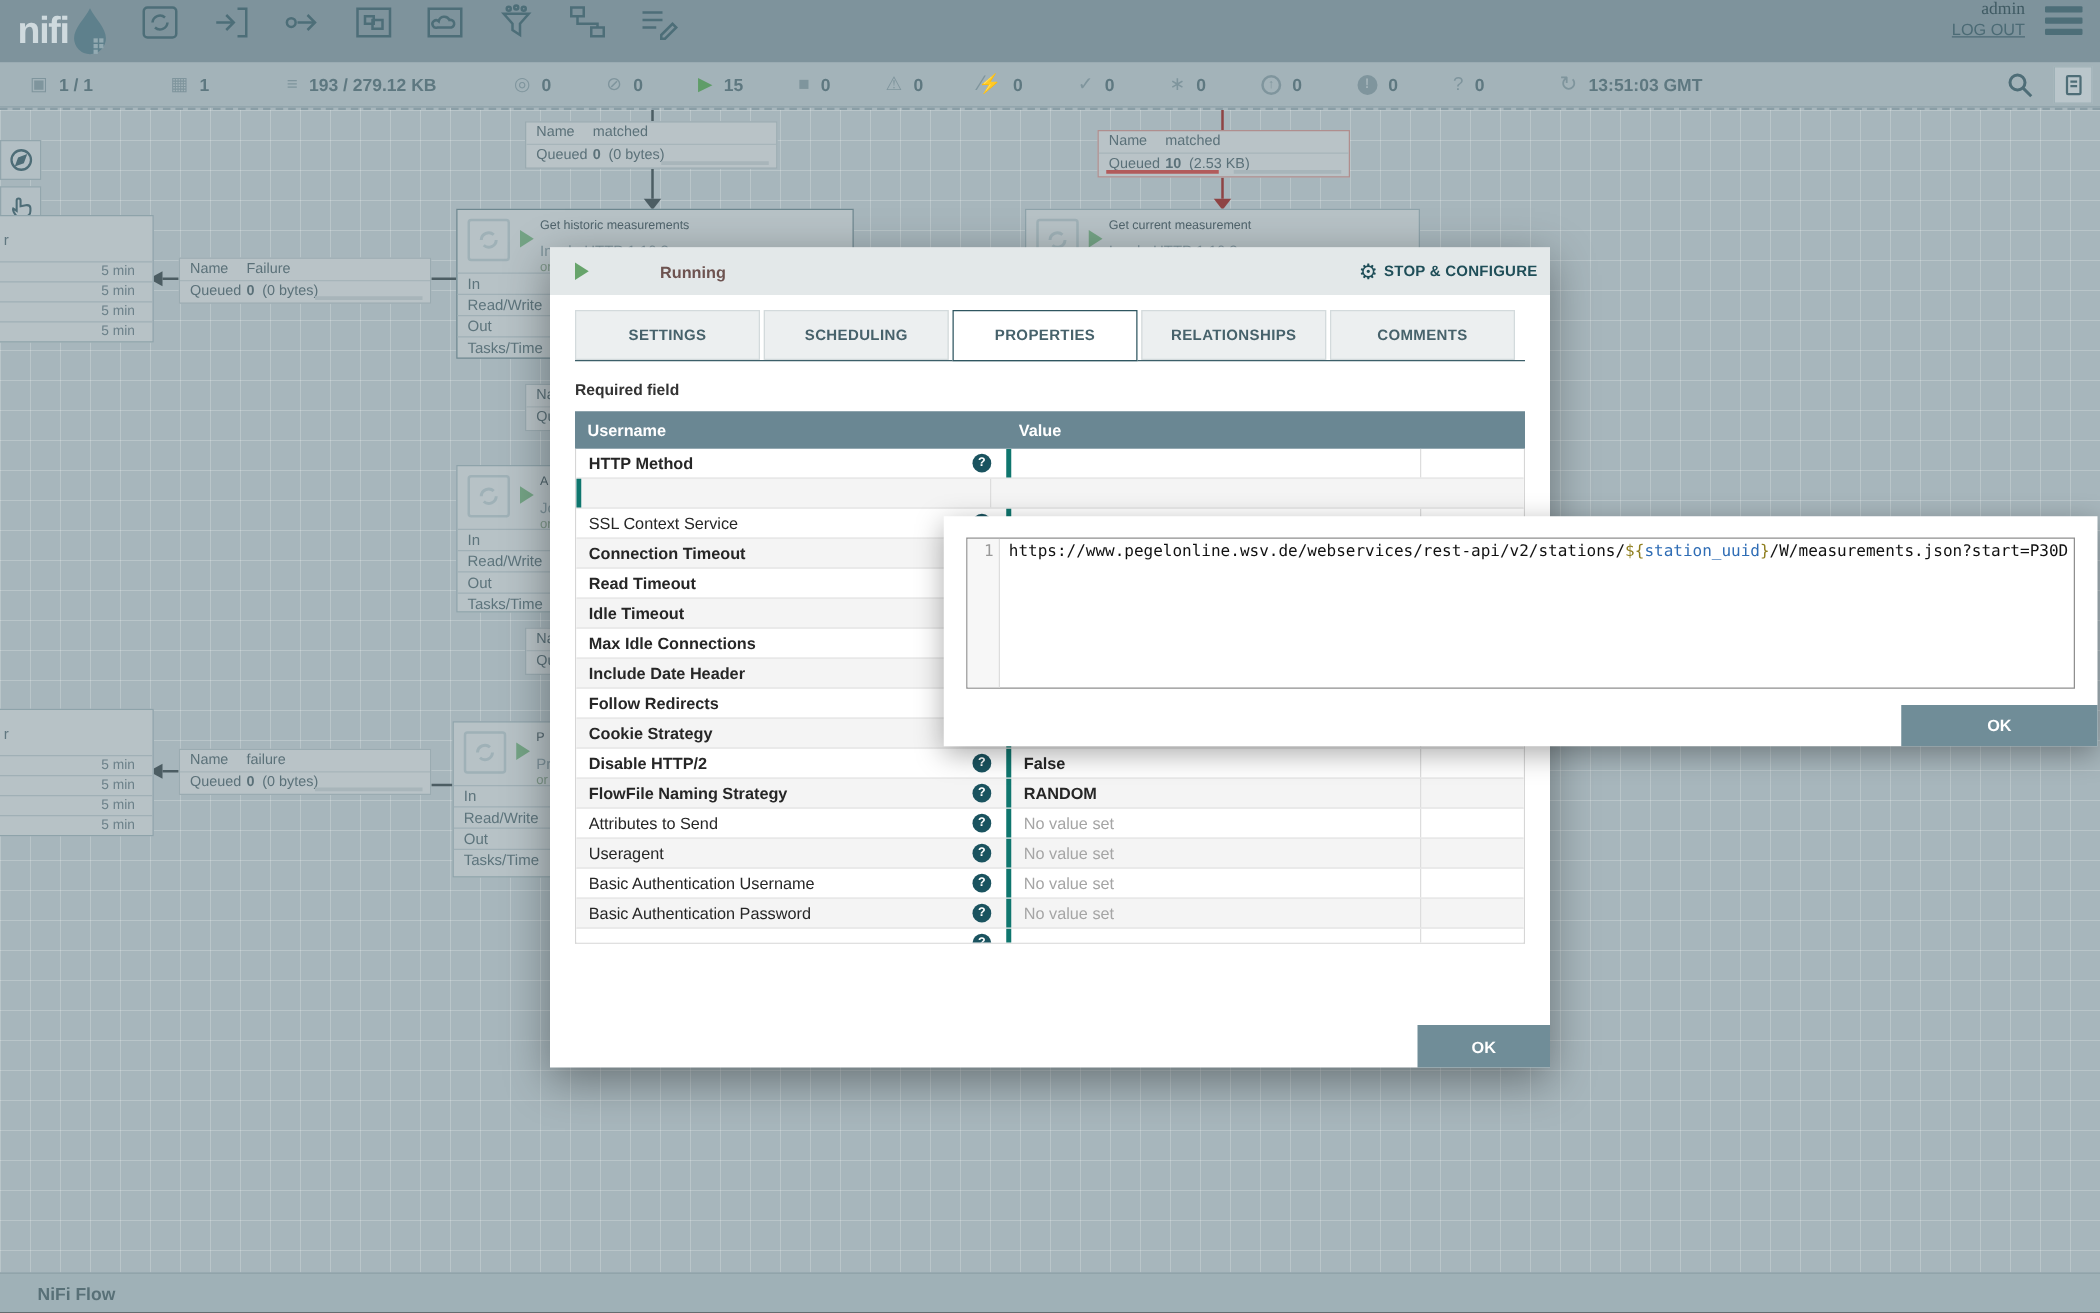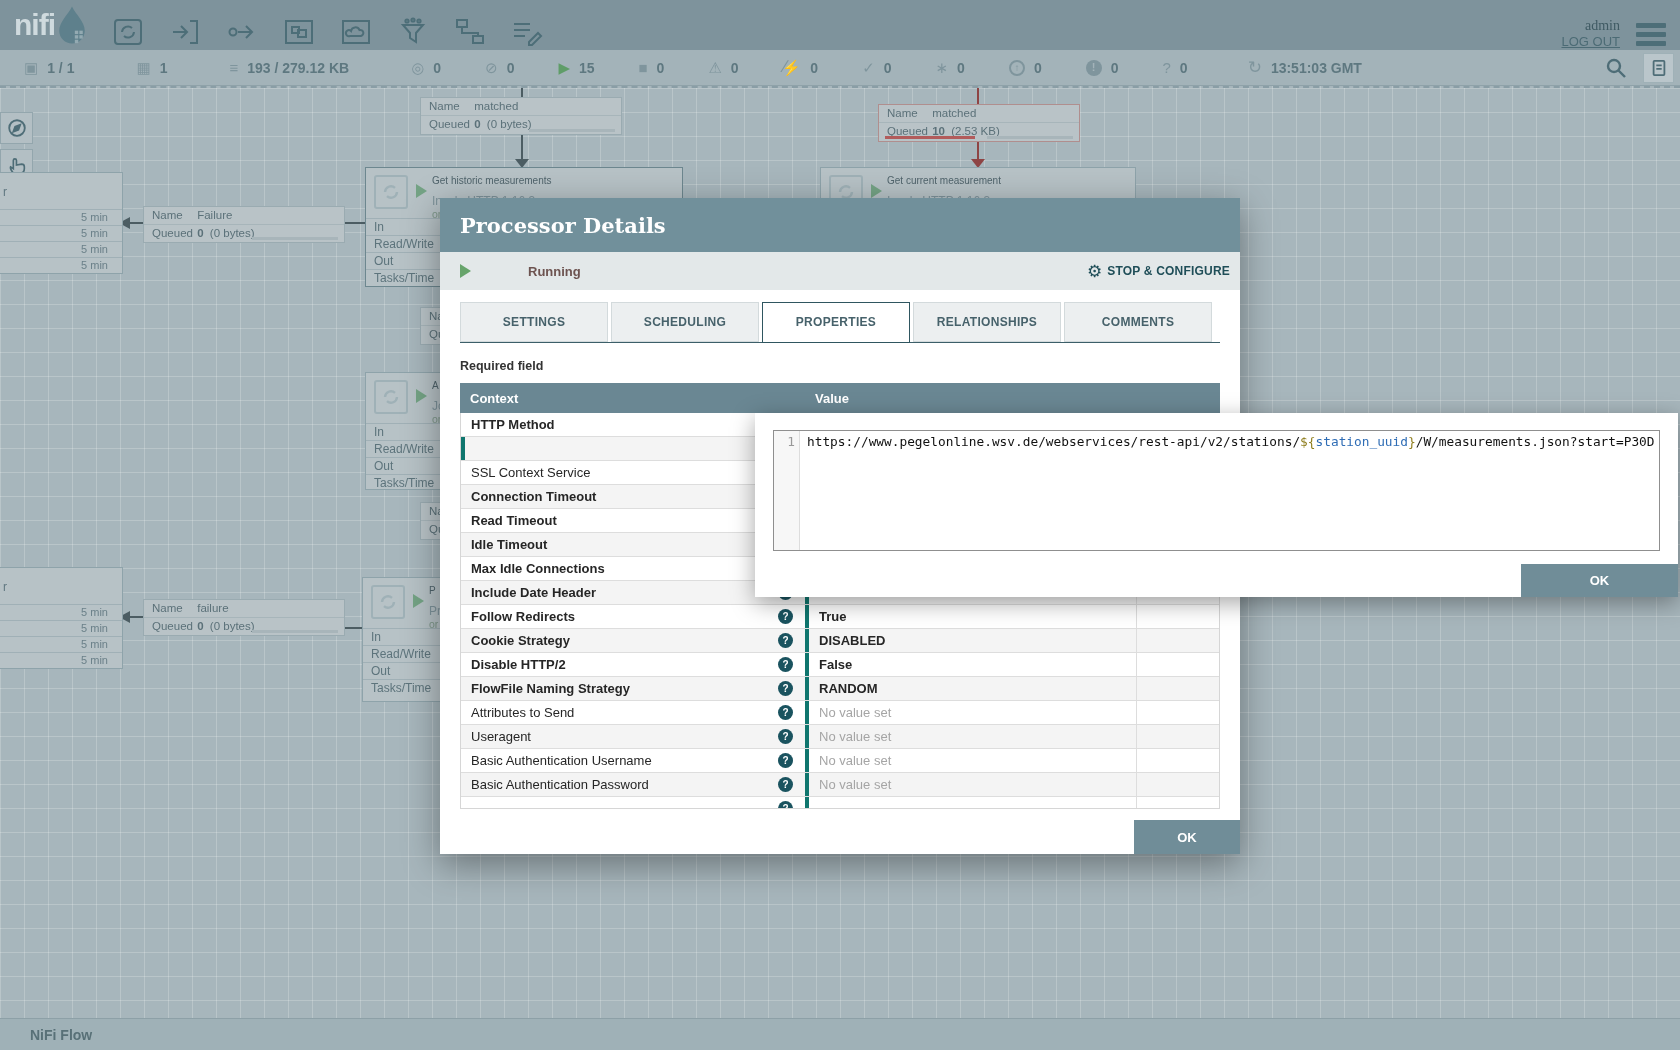--- a/index.html
+++ b/index.html
@@ -2,21 +2,21 @@
 <html><head>
 <meta charset="utf-8">
 <style>
   html,body{margin:0;padding:0;background:#222;}
   *{box-sizing:border-box;}
   #app{position:relative;width:1680px;height:1050px;overflow:hidden;
        font-family:"Liberation Sans",sans-serif;background:#a7b6bc;}
 
   
   #top-bar{position:absolute;left:0;top:0;width:1680px;height:50px;background:#7e939c;
-           display:flex;align-items:flex-end;z-index:2;}
+           display:flex;align-items:flex-start;z-index:2;}
   .logo{display:flex;align-items:center;padding-left:14px;width:108px;}
   .logo-text{font-size:30px;font-weight:bold;color:rgba(235,242,244,.75);letter-spacing:-1px;line-height:50px;}
   .tool-ic{width:40px;height:36px;margin-right:17px;color:#4d6e78;display:flex;align-items:center;justify-content:center;}
   .tool-ic svg{stroke:#4d6e78;fill:none;stroke-width:2;}
   #top-right{margin-left:auto;display:flex;align-items:center;padding-right:14px;}
   .user-block{text-align:right;margin-right:16px;line-height:16px;}
   .user-name{font-size:14px;color:#3f5a63;font-family:"Liberation Serif",serif;}
   .logout{font-size:13px;color:#4c6b75;text-decoration:underline;cursor:pointer;}
   .burger span{display:block;width:30px;height:5px;background:#4d6e78;margin:4px 0;border-radius:1px;}
 
@@ -545,23 +545,20 @@
         <span class="q-bar q-bar-r"></span>
       </div>
 
   </div>
 
   <div id="footer">
     <span id="breadcrumb">NiFi Flow</span>
   </div>
 
   <div id="dialog">
-    <div id="dlg-header">
-      <span id="dlg-title">Processor Details</span>
-    </div>
     <div id="dlg-status">
       <span class="run-play"></span>
       <span id="run-label">Running</span>
       <span id="stop-config">
         <span class="gear">⚙</span>
         <span class="lbl">STOP &amp; CONFIGURE</span>
       </span>
     </div>
 
     <div id="tabs">
@@ -575,21 +572,21 @@
         <div class="tab">RELATIONSHIPS</div>
 
         <div class="tab">COMMENTS</div>
 
     </div>
 
     <div id="required-field">Required field</div>
 
     <div id="ptable">
       <div id="ptable-head">
-        <span class="ph-prop">Context</span>
+        <span class="ph-prop">Username</span>
         <span class="ph-val">Value</span>
       </div>
       <div id="ptable-body">
 
           <div class="prow">
             <div class="pcell pname req">
               <span>HTTP Method</span>
               <span class="help">?</span>
             </div>
             <div class="pcell pval">

